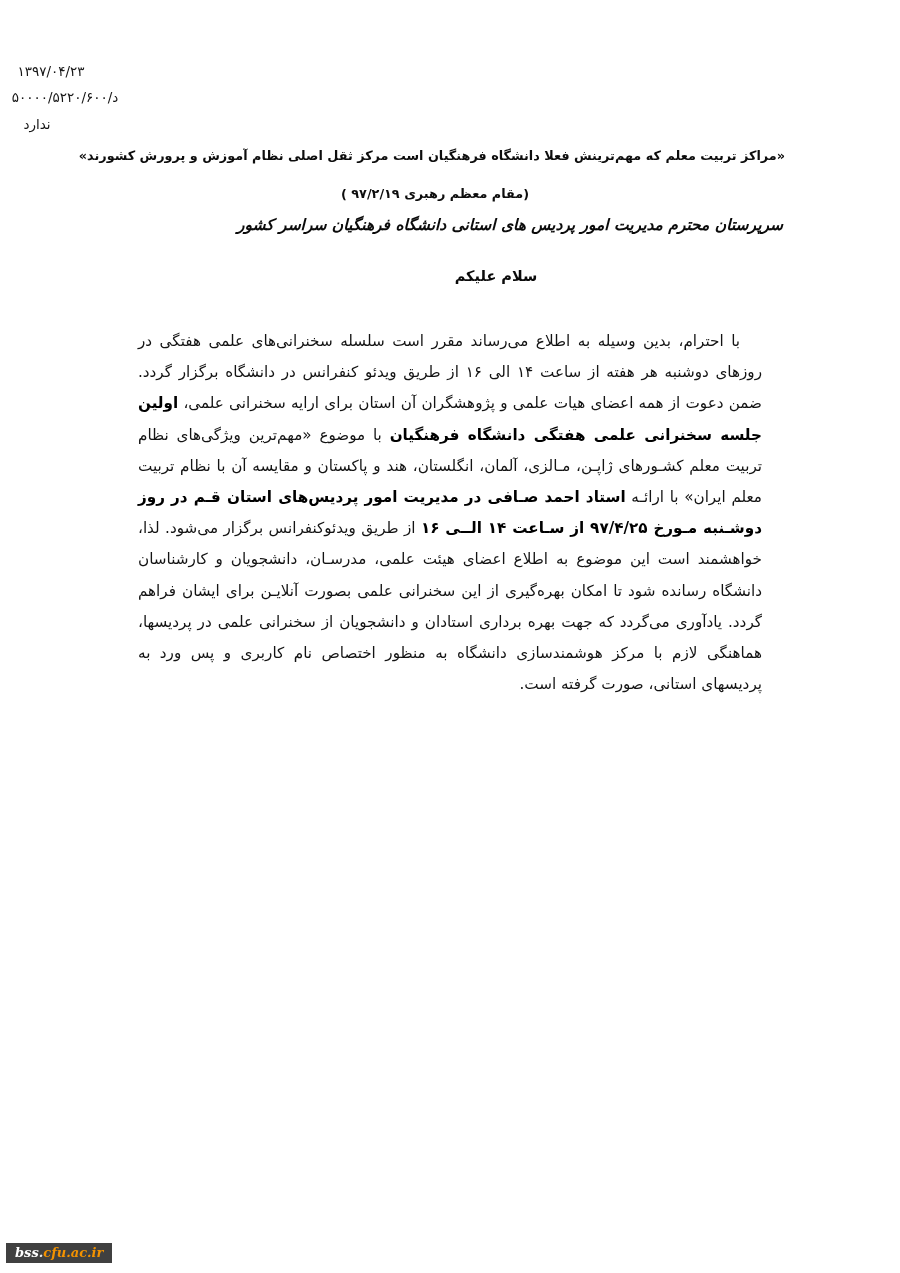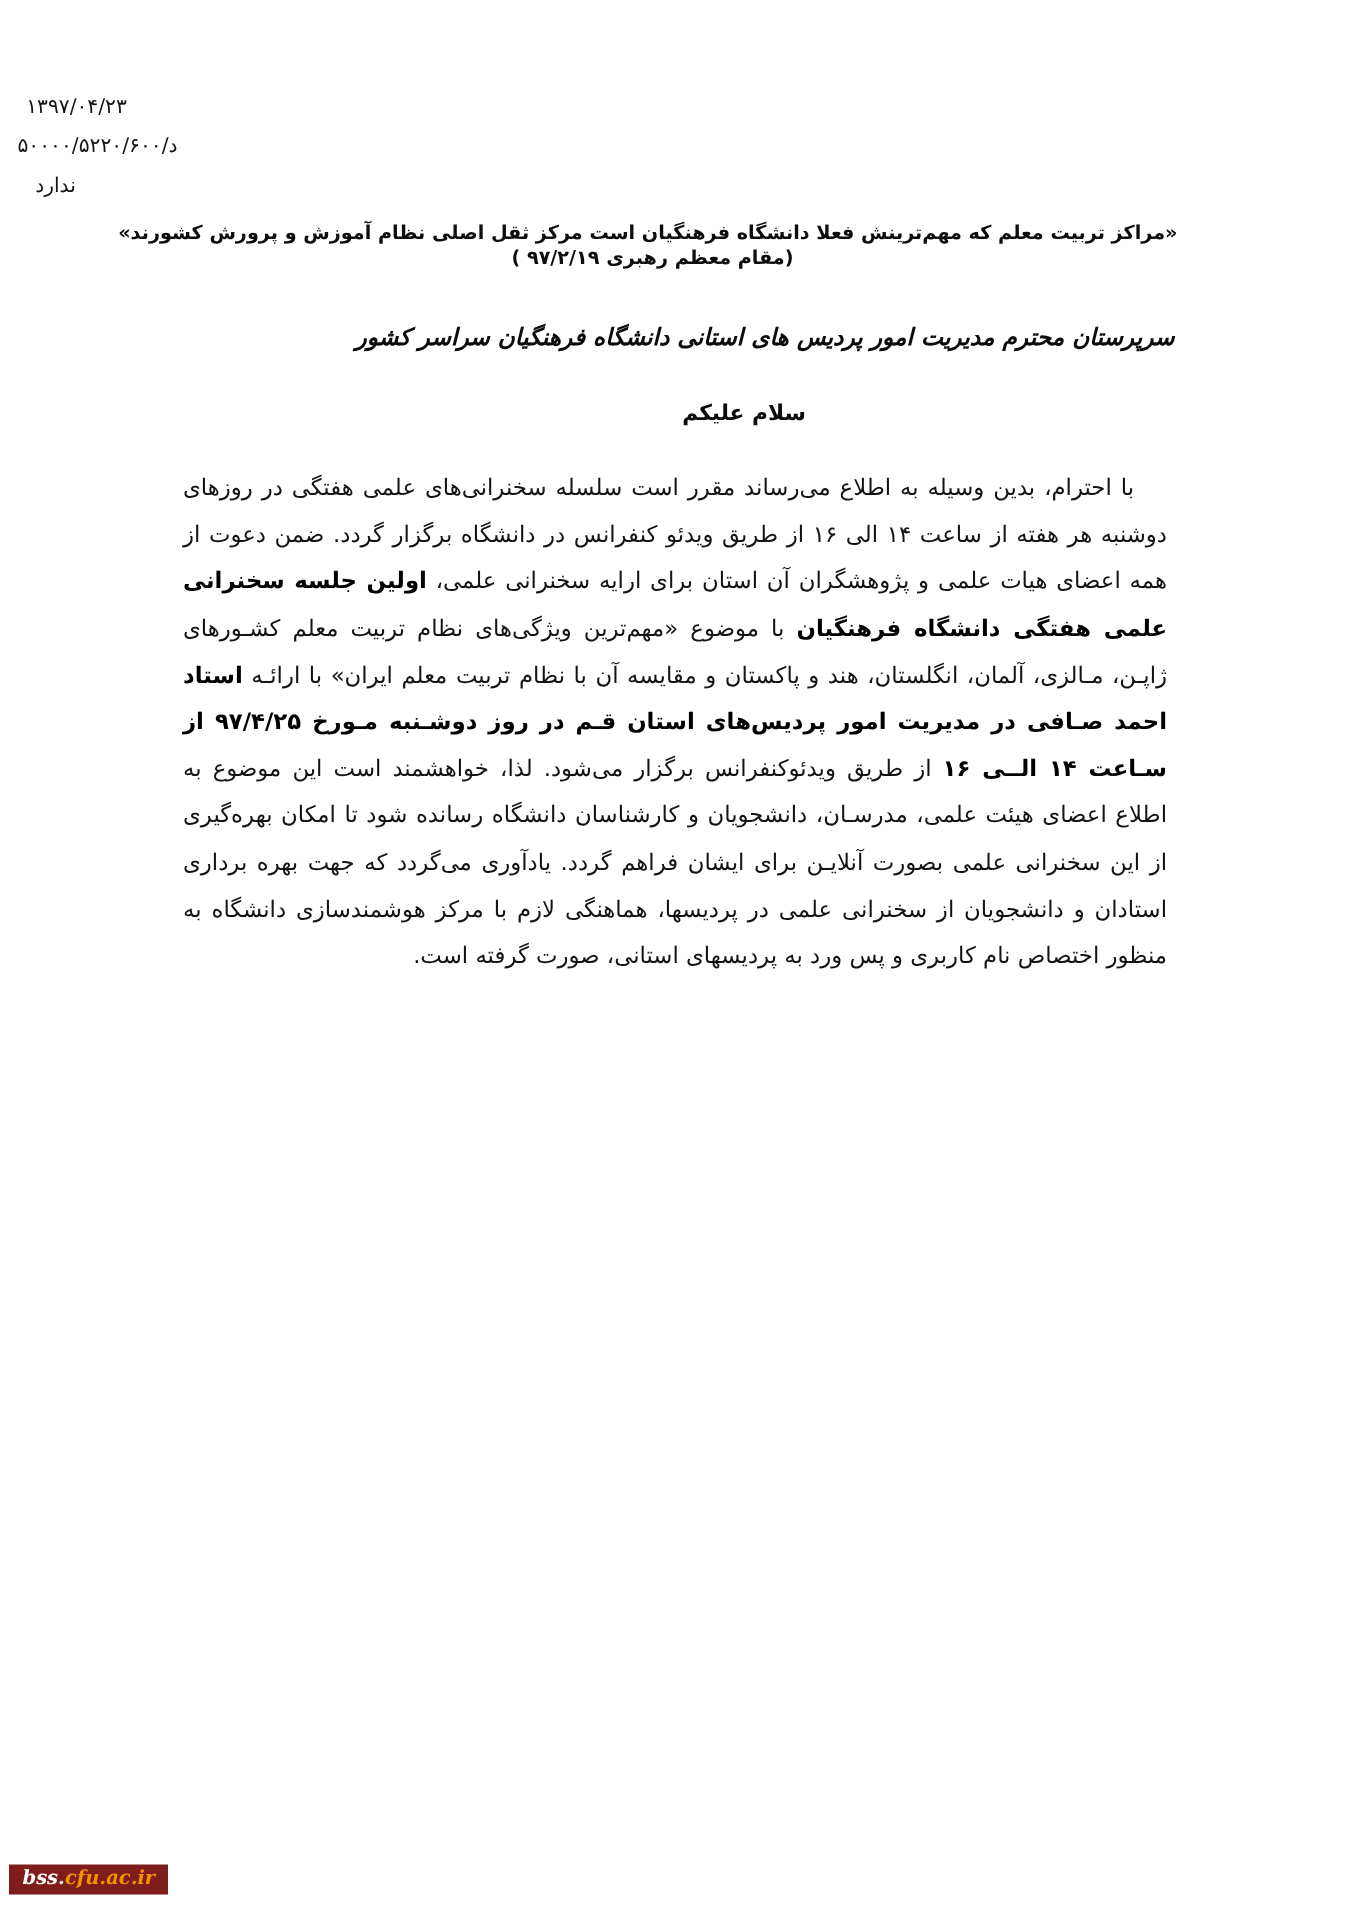--- a/index.html
+++ b/index.html
@@ -54,21 +54,21 @@
   }
   .quote-text {
     font-size: 12.8px;
     font-weight: 700;
     line-height: 1.5;
     text-align: left;
     white-space: nowrap;
     color: #0d0d0d;
   }
   .quote-attrib {
-    margin-top: 0;
+    margin-top: 21px;
     font-size: 12.8px;
     font-weight: 700;
     text-align: center;
     color: #0d0d0d;
     padding-right: 30px;
   }
 
   
   .addressee {
     position: absolute;
@@ -104,35 +104,35 @@
     left: 122px;
     direction: rtl;
     text-align: justify;
     text-align-last: right;
     font-size: 15.2px;
     line-height: 31.2px;
     color: #131313;
     text-justify: inter-word;
   }
   .body-text p {
-    margin: 0;
+    margin: 16px;
     text-indent: 22px;
   }
   .body-text b,
   .body-text strong {
     font-weight: 700;
     color: #000000;
   }
 
   
   .watermark {
     position: absolute;
     left: 6px;
     bottom: 10px;
-    background: #7f1d1d;
+    background: #404040;
     padding: 3px 9px 4px 9px;
     font-family: "DejaVu Serif", "Liberation Serif", serif;
     font-size: 13px;
     font-style: italic;
     font-weight: 700;
     line-height: 1;
     direction: ltr;
     white-space: nowrap;
   }
   .wm-bss { color: #ffffff; }

